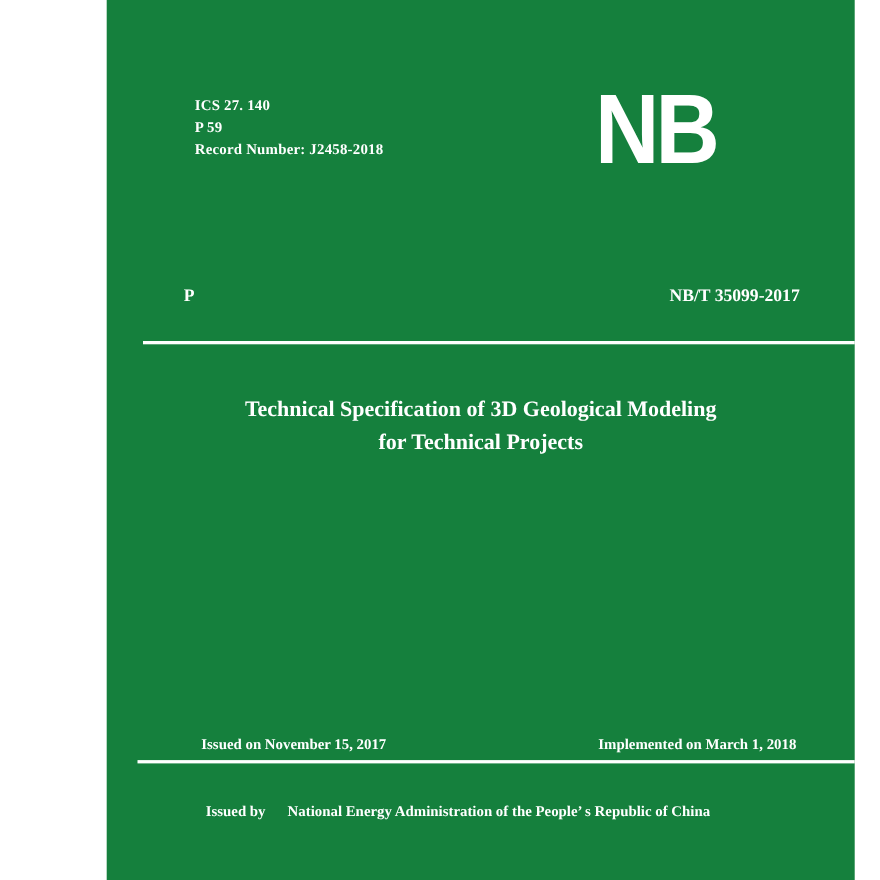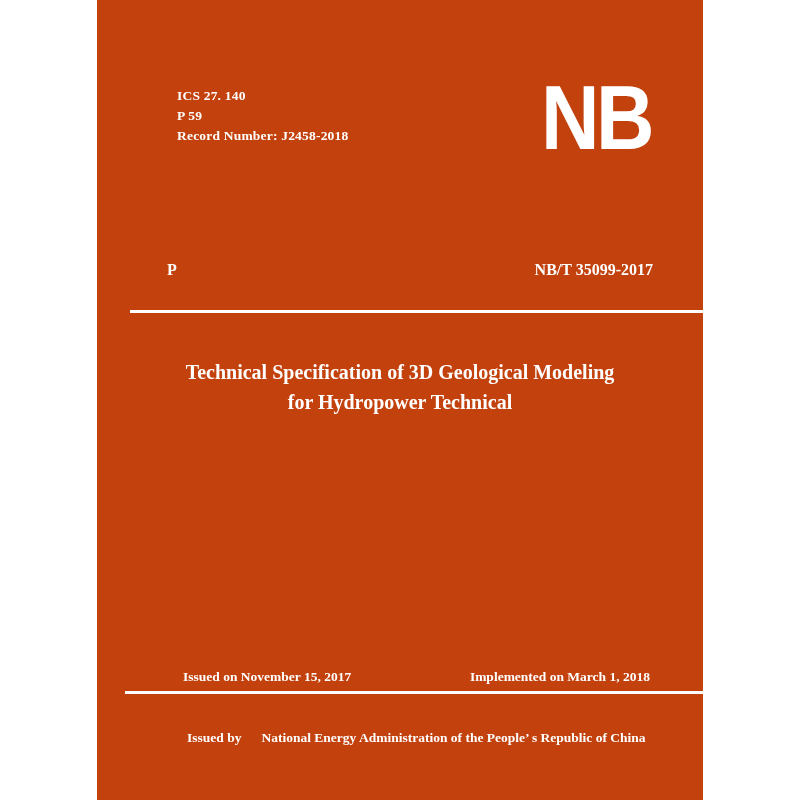--- a/index.html
+++ b/index.html
@@ -12,23 +12,23 @@
     position: relative;
     width: 800px;
     height: 800px;
     background: #ffffff;
     overflow: hidden;
   }
   .cover {
     position: absolute;
     left: 97px;
     top: 0;
-    width: 606px;
+    width: 680px;
     height: 800px;
-    background: #c2410c;
+    background: #15803d;
     color: #ffffff;
   }
   .ics-block {
     position: absolute;
     left: 80px;
     top: 86px;
     font-size: 13.5px;
     font-weight: bold;
     line-height: 20px;
     letter-spacing: 0.2px;
@@ -141,21 +141,21 @@
 
     <div class="doc-row">
       <span class="doc-class">P</span>
       <span class="doc-number">NB/T 35099-2017</span>
     </div>
 
     <div class="rule rule-top"></div>
 
     <div class="title-block">
       <div>Technical Specification of 3D Geological Modeling</div>
-      <div>for Hydropower Technical</div>
+      <div>for Technical Projects</div>
     </div>
 
 
     <div class="date-row">
       <span class="issued-on">Issued on November 15, 2017</span>
       <span class="implemented-on">Implemented on March 1, 2018</span>
     </div>
 
     <div class="rule rule-bottom"></div>
 

